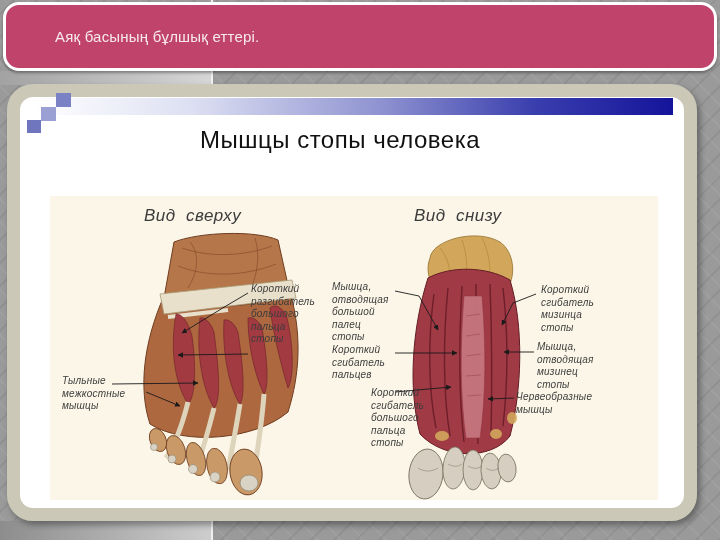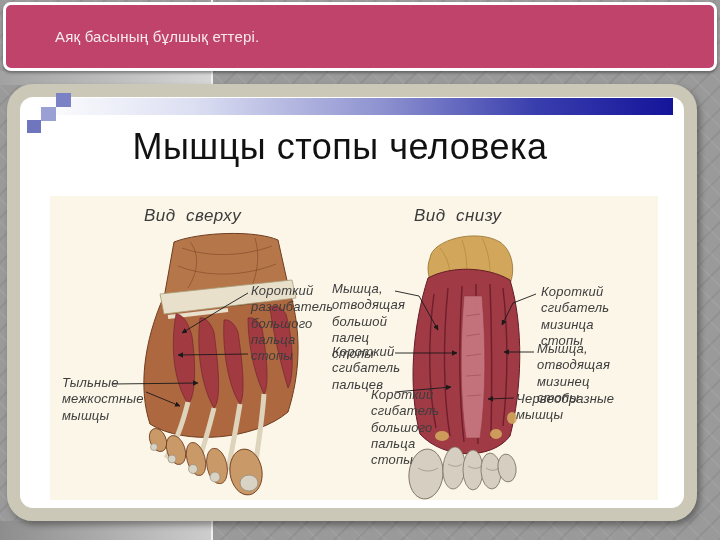--- a/index.html
+++ b/index.html
@@ -10,41 +10,41 @@
       repeating-linear-gradient(45deg, rgba(255,255,255,0.05) 0 2px, transparent 2px 16px),
       repeating-linear-gradient(-45deg, rgba(0,0,0,0.06) 0 2px, transparent 2px 16px);
   }
   .abs{position:absolute;}
   
   .bg-vline{left:211px;top:0;width:2px;height:540px;background:rgba(255,255,255,0.85);}
   .bg-grad-top{left:0;top:71px;width:211px;height:14px;background:linear-gradient(to right,#a2a2a2,#d6d6d6);}
   .bg-grad-bottom{left:0;top:521px;width:211px;height:19px;background:linear-gradient(to right,#8d8d8d,#cdcdcd);}
   
   .header{left:3px;top:2px;width:708px;height:63px;background:#c0436b;border:3px solid #ffffff;
-    border-radius:8px;box-shadow:0 2px 3px rgba(0,0,0,0.35);display:flex;align-items:center;}
+    border-radius:16px;box-shadow:0 2px 3px rgba(0,0,0,0.35);display:flex;align-items:center;}
   .header-title{padding-left:49px;color:#f7e9ef;font-size:15px;letter-spacing:0.2px;}
   
   .card{left:7px;top:84px;width:664px;height:411px;background:#ffffff;border:13px solid #cbc8b7;
     border-radius:26px;box-shadow:3px 4px 6px rgba(0,0,0,0.35);}
   .accent-bar{left:35px;top:98px;width:638px;height:17px;
     background:linear-gradient(to right,#ffffff 0%,#dcdff2 25%,#8c90cf 55%,#3a3fae 78%,#14149a 100%);}
   .sq{width:15px;height:14px;}
   .sq1{left:56px;top:93px;background:#7b81c5;}
   .sq2{left:41px;top:107px;background:#9aa0d4;}
   .sq3{left:27px;top:120px;width:14px;height:13px;background:#6f76be;}
   .slide-title{left:20px;top:126px;width:640px;text-align:center;color:#111111;
-    font-size:36px;letter-spacing:0.5px;}
+    font-size:24px;letter-spacing:0.5px;}
   
   .figure-panel{left:50px;top:196px;width:608px;height:304px;background:#fbf6e8;}
   .figure-svg{left:50px;top:196px;width:608px;height:304px;}
   
   .view-caption{font-style:italic;font-size:17px;color:#3c3c3c;word-spacing:5px;letter-spacing:0.5px;}
   .view-left{left:144px;top:206px;}
   .view-right{left:414px;top:206px;}
-  .mlabel{font-style:italic;font-size:13px;line-height:1.25;color:#3d3d3d;letter-spacing:0.2px;}
+  .mlabel{font-style:italic;font-size:10px;line-height:1.25;color:#3d3d3d;letter-spacing:0.2px;}
   .l-ehb{left:251px;top:283px;width:58px;}
   .l-edb{left:251px;top:345px;width:58px;}
   .l-interossei{left:62px;top:375px;width:60px;}
   .l-abd-hallucis{left:332px;top:281px;width:56px;}
   .l-fdb{left:332px;top:344px;width:56px;}
   .l-fhb{left:332px;top:387px;width:56px;margin-left:39px;}
   .l-fdmb{left:541px;top:284px;width:52px;}
   .l-abd-minimi{left:537px;top:341px;width:56px;}
   .l-lumbricals{left:516px;top:391px;width:78px;}
 </style>

